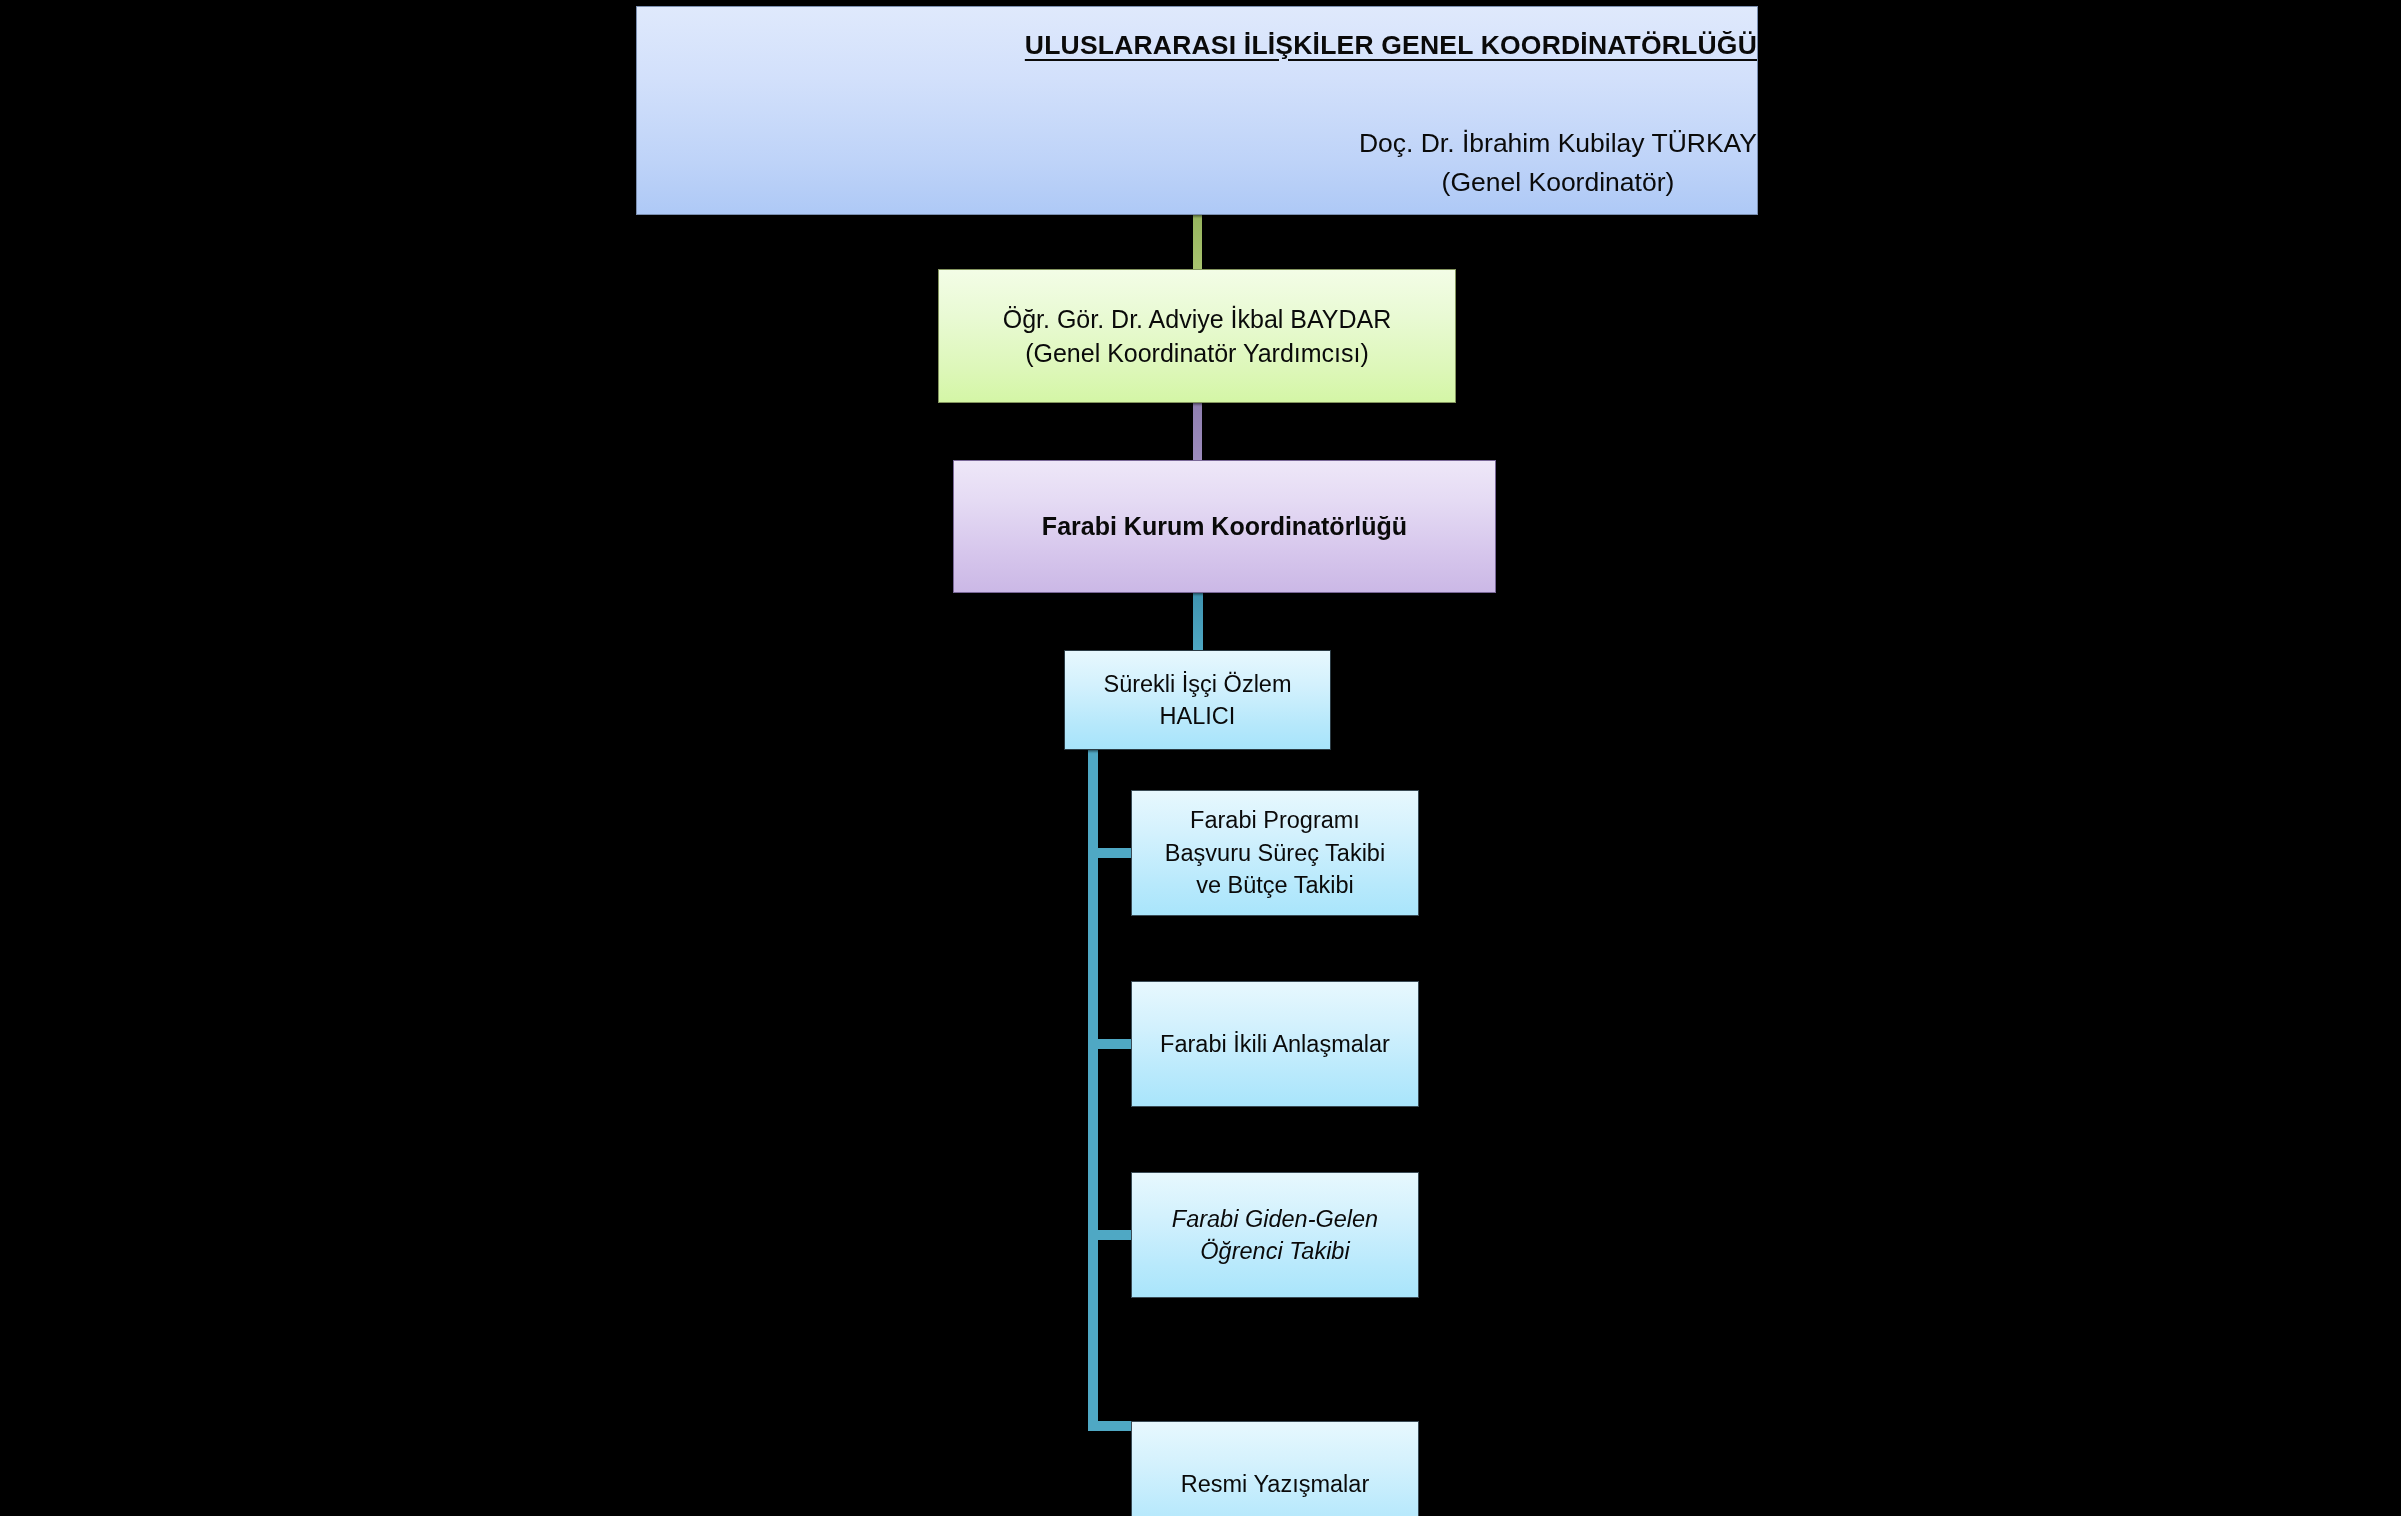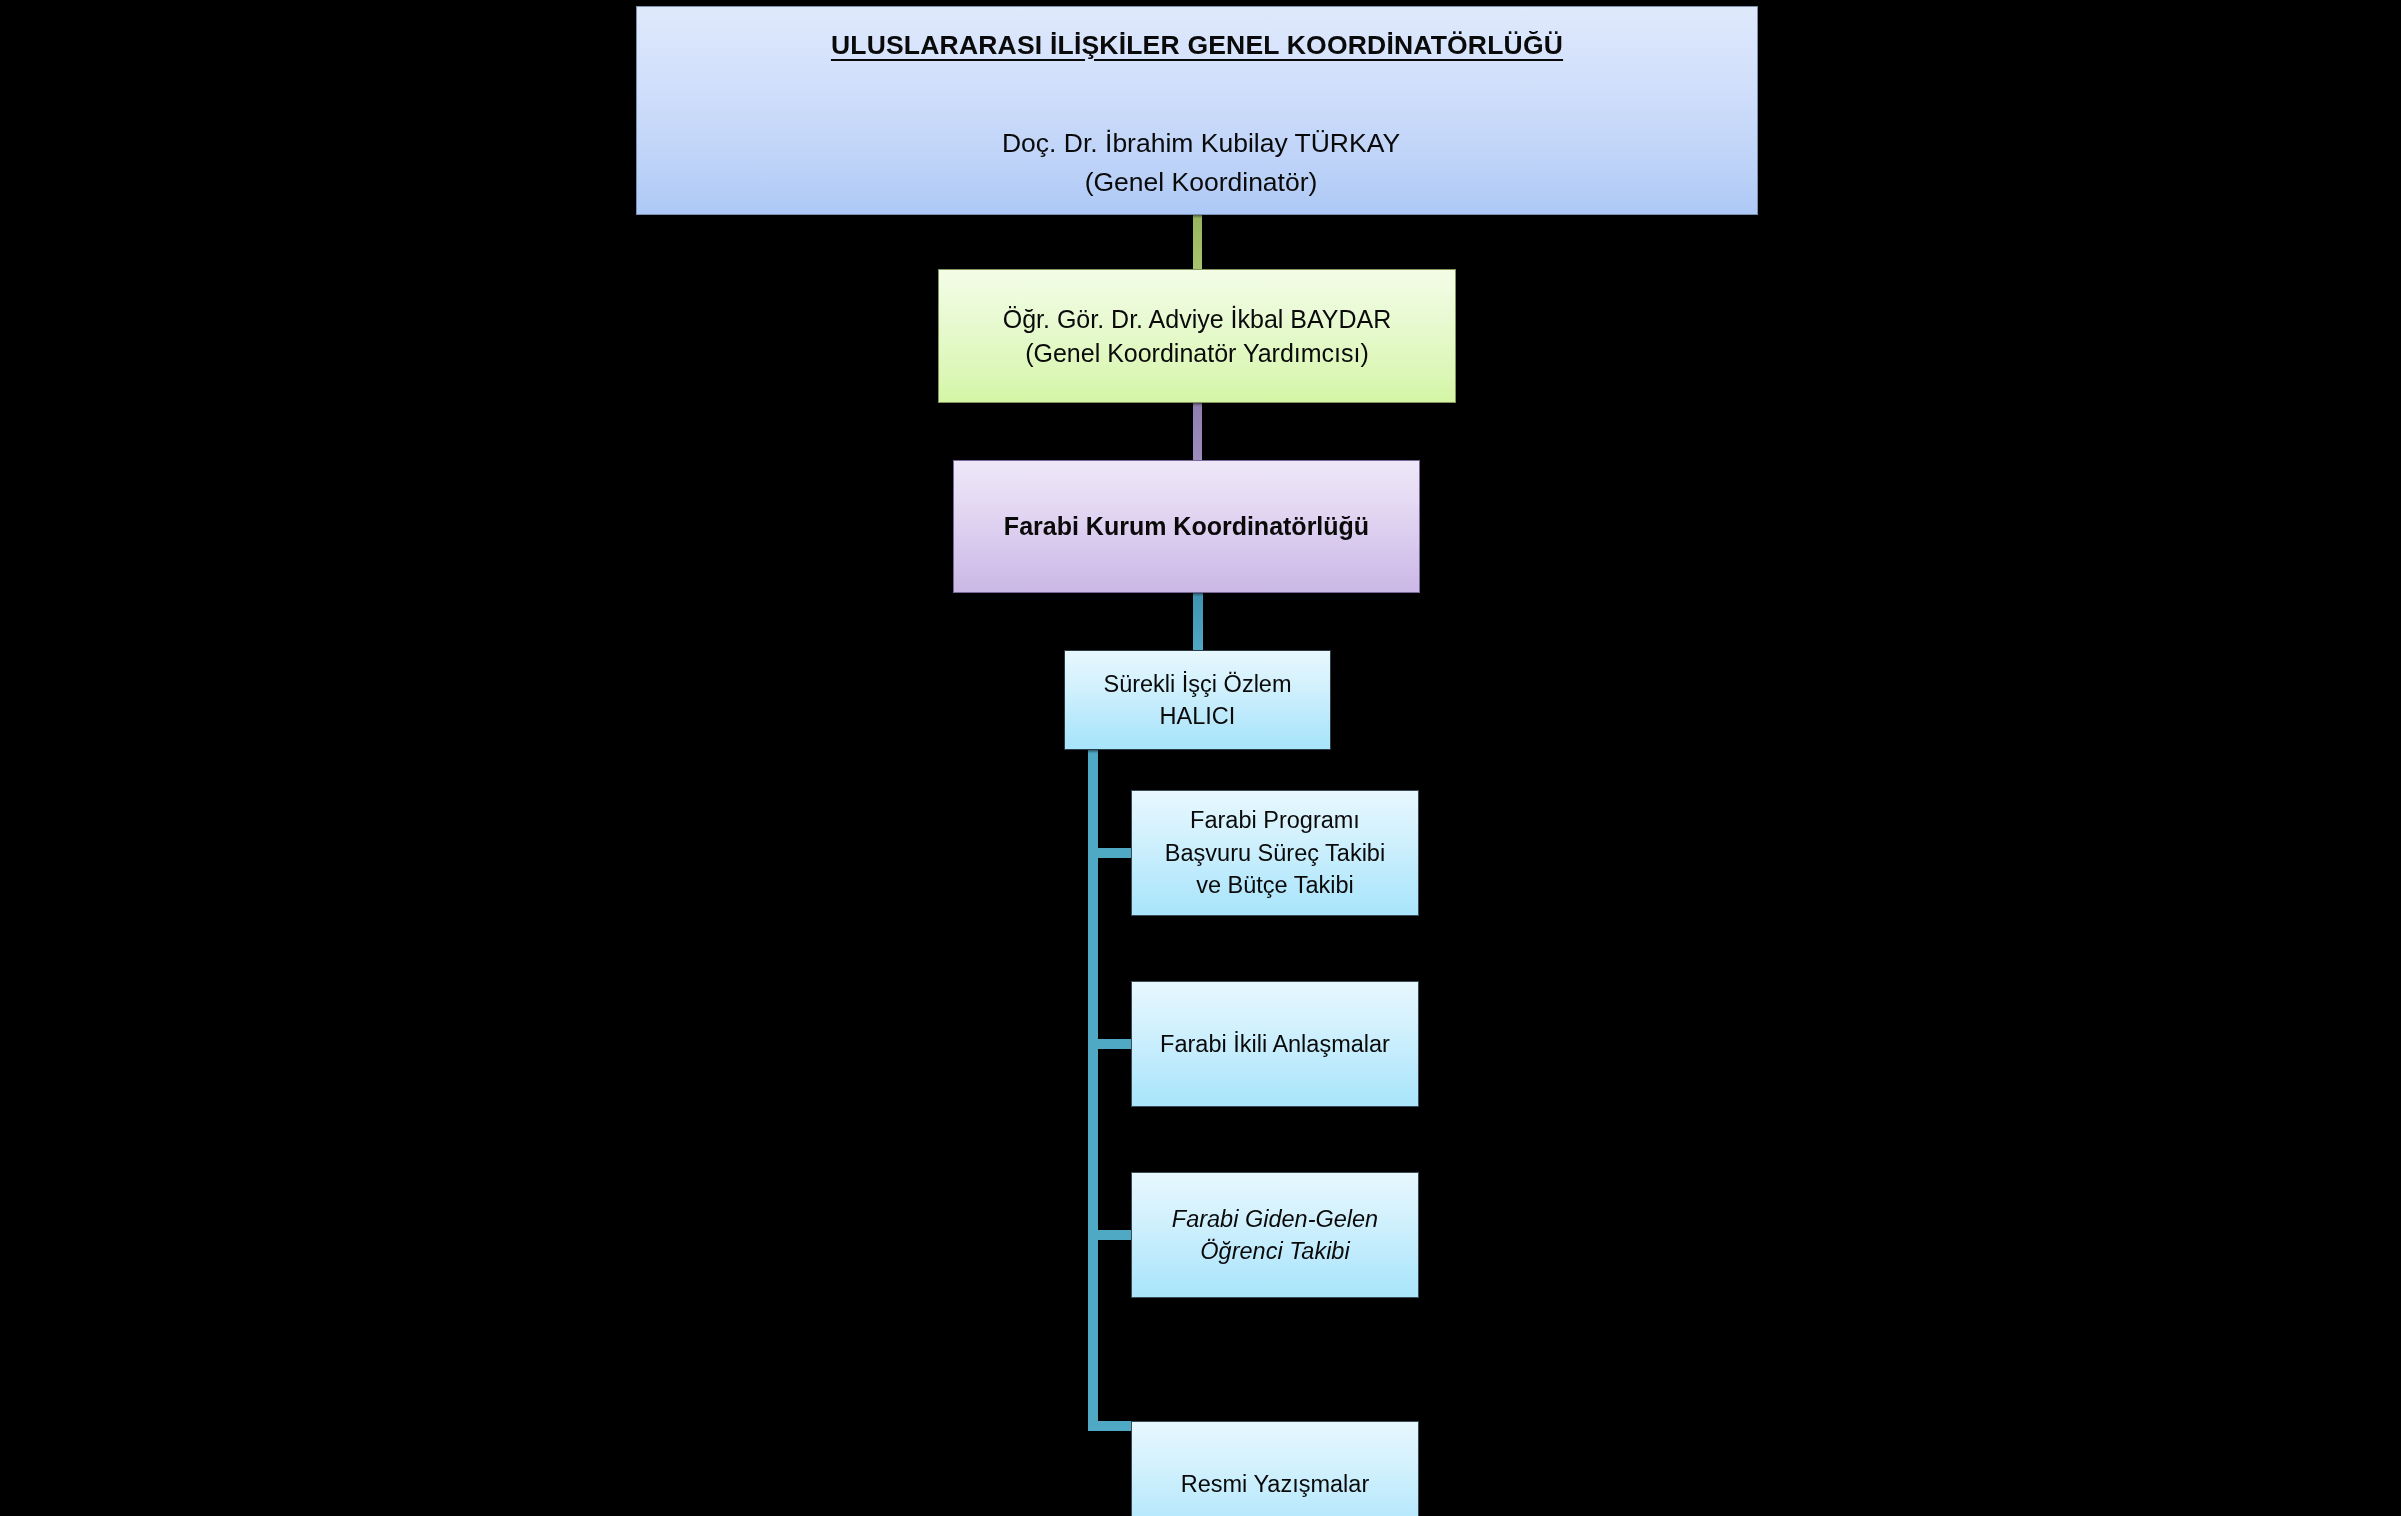--- a/index.html
+++ b/index.html
@@ -26,20 +26,21 @@
 
   
   #box-general-coordinator{
     left:636px; top:6px; width:1122px; height:209px;
     background:linear-gradient(to bottom,#dfe9fc 0%,#d2e0fb 35%,#bed3f8 75%,#aec9f6 100%);
     border:1.5px solid #7b8fb0;
     box-shadow:1.5px 1.5px 2.3px rgba(0,0,0,.55);
     flex-direction:column;
     justify-content:flex-start;
     padding-top:19.7px;
+    align-items:flex-end;
   }
   #box-general-coordinator .hdr{
     font-size:26.5px;
     font-weight:bold;
     text-decoration:underline;
     text-underline-offset:5.3px;
     letter-spacing:0.2px;
   }
   #box-general-coordinator .name{
     margin-top:61px;
@@ -56,21 +57,21 @@
     border:1.5px solid #84955f;
     box-shadow:1.5px 1.5px 2.3px rgba(0,0,0,.55);
     font-size:25px;
     flex-direction:column;
     gap:13.6px;
     text-align:center;
   }
 
   
   #box-farabi-coordination{
-    left:953px; top:460px; width:467px; height:133px;
+    left:953px; top:460px; width:543px; height:133px;
     background:linear-gradient(to bottom,#eee7f8 0%,#e5dbf4 30%,#d6c6ec 70%,#cbb8e6 100%);
     border:1.5px solid #7a6898;
     box-shadow:1.5px 1.5px 2.3px rgba(0,0,0,.55);
     font-size:25px;
     font-weight:bold;
   }
 
   
   #box-staff-member{
     left:1064px; top:650px; width:267px; height:100px;

